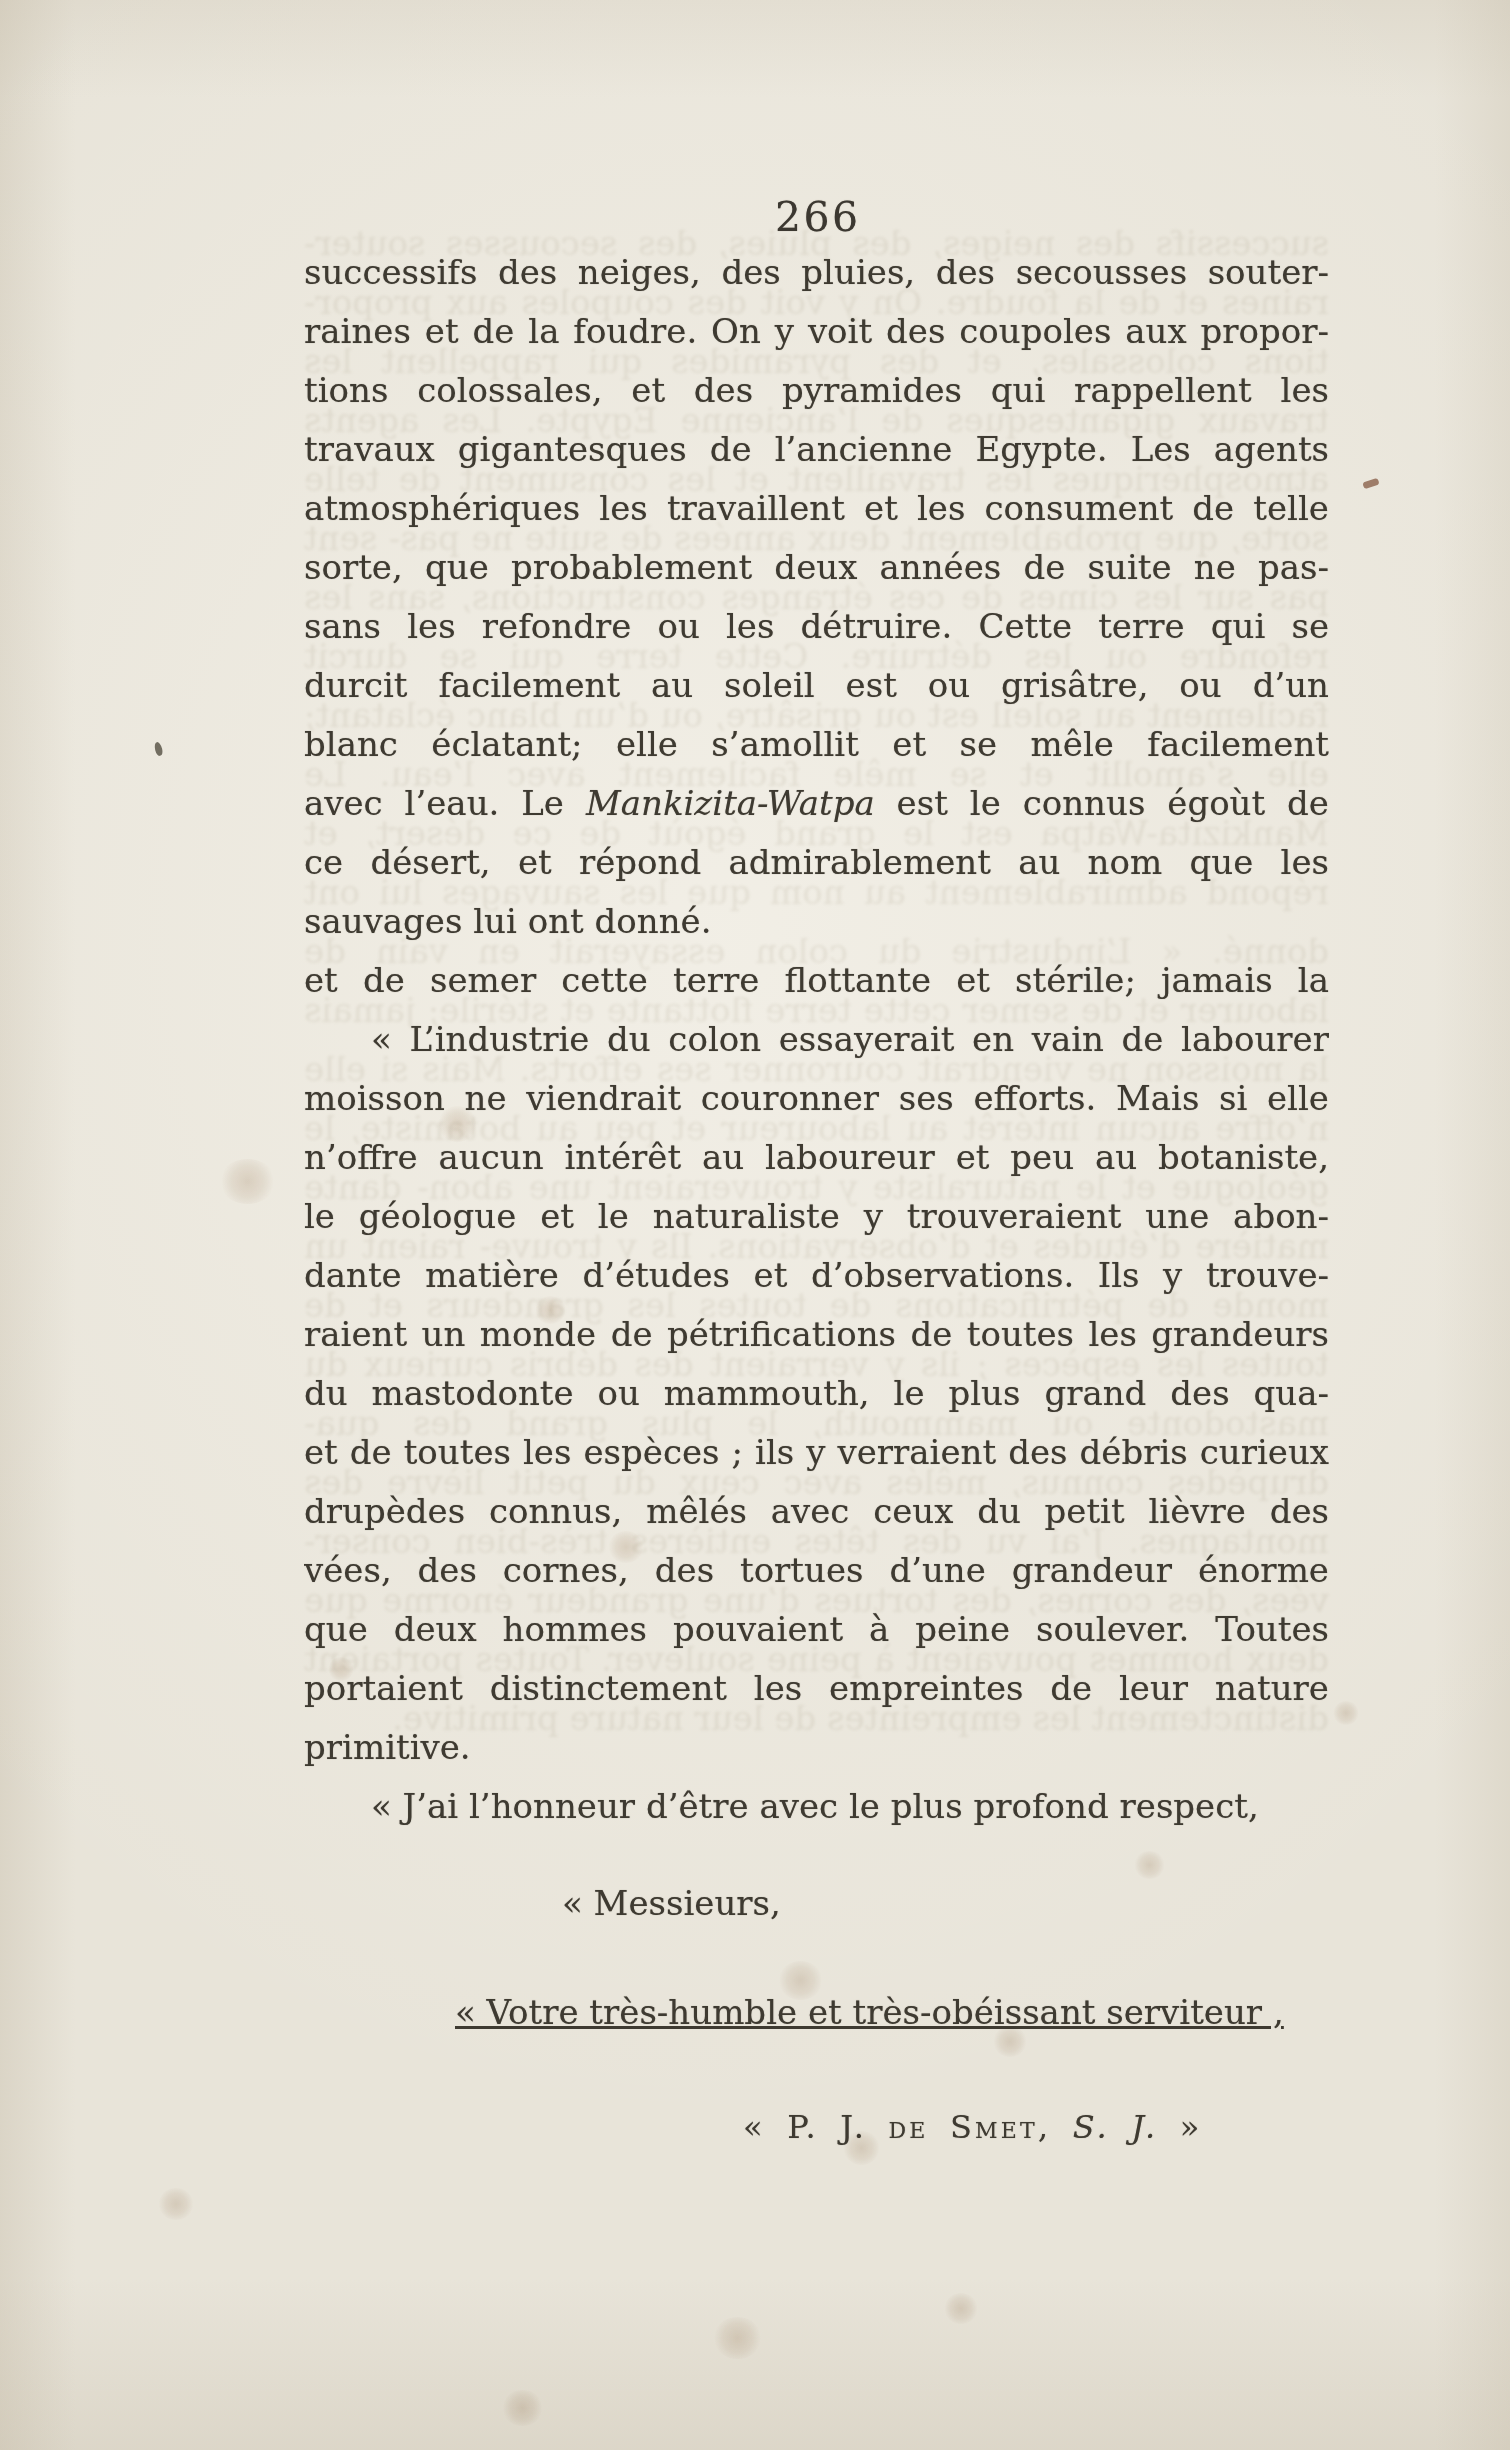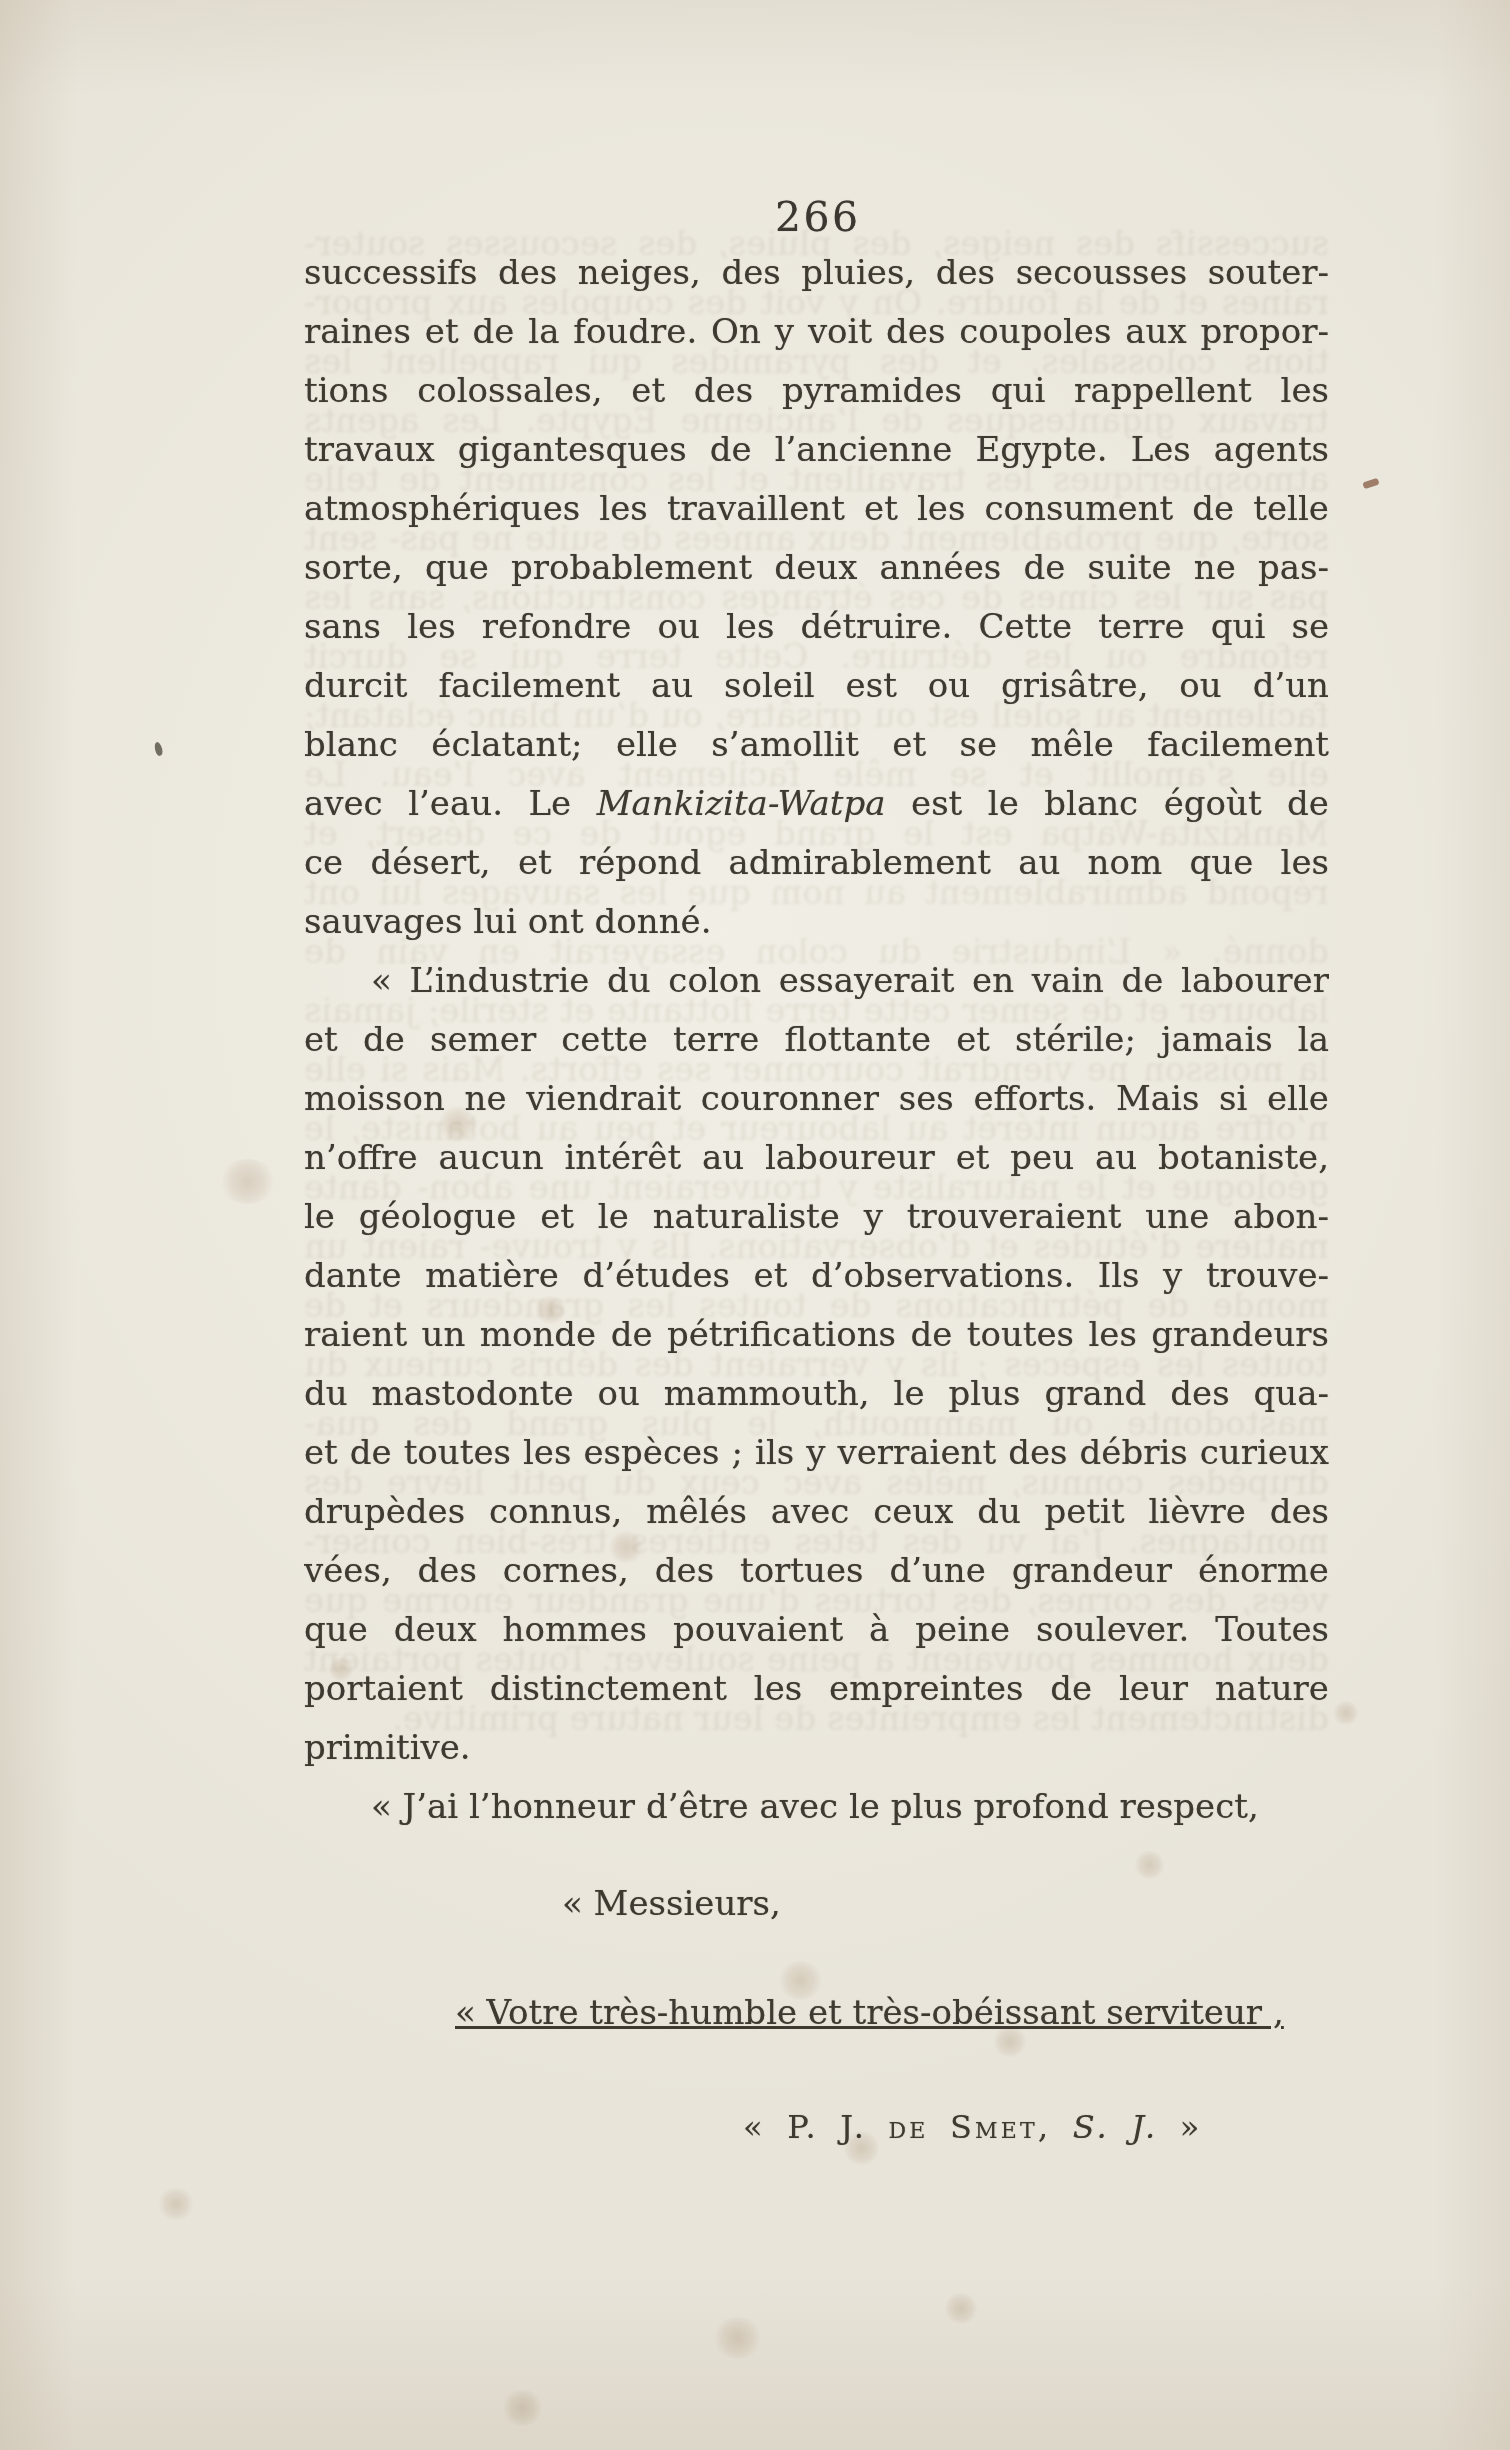--- a/index.html
+++ b/index.html
@@ -79,25 +79,25 @@
   <div class="text-block">
     <div class="line">successifs des neiges, des pluies, des secousses souter-</div>
     <div class="line">raines et de la foudre. On y voit des coupoles aux propor-</div>
     <div class="line">tions colossales, et des pyramides qui rappellent les</div>
     <div class="line">travaux gigantesques de l’ancienne Egypte. Les agents</div>
     <div class="line">atmosphériques les travaillent et les consument de telle</div>
     <div class="line">sorte, que probablement deux années de suite ne pas-</div>
     <div class="line">sans les refondre ou les détruire. Cette terre qui se</div>
     <div class="line">durcit facilement au soleil est ou grisâtre, ou d’un</div>
     <div class="line">blanc éclatant; elle s’amollit et se mêle facilement</div>
-    <div class="line"><span>avec l’eau. Le </span><span class="it">Mankizita-Watpa</span><span> est le blanc égoùt de</span></div>
+    <div class="line"><span>avec l’eau. Le </span><span class="it">Mankizita-Watpa</span><span> est le connus égoùt de</span></div>
     <div class="line">ce désert, et répond admirablement au nom que les</div>
     <div class="line noj">sauvages lui ont donné.</div>
+    <div class="line">et de semer cette terre flottante et stérile; jamais la</div>
     <div class="line ind">« L’industrie du colon essayerait en vain de labourer</div>
-    <div class="line">et de semer cette terre flottante et stérile; jamais la</div>
     <div class="line">moisson ne viendrait couronner ses efforts. Mais si elle</div>
     <div class="line">n’offre aucun intérêt au laboureur et peu au botaniste,</div>
     <div class="line">le géologue et le naturaliste y trouveraient une abon-</div>
     <div class="line">dante matière d’études et d’observations. Ils y trouve-</div>
     <div class="line">raient un monde de pétrifications de toutes les grandeurs</div>
     <div class="line">du mastodonte ou mammouth, le plus grand des qua-</div>
     <div class="line">et de toutes les espèces ; ils y verraient des débris curieux</div>
     <div class="line">drupèdes connus, mêlés avec ceux du petit lièvre des</div>
     <div class="line">vées, des cornes, des tortues d’une grandeur énorme</div>
     <div class="line">que deux hommes pouvaient à peine soulever. Toutes</div>

